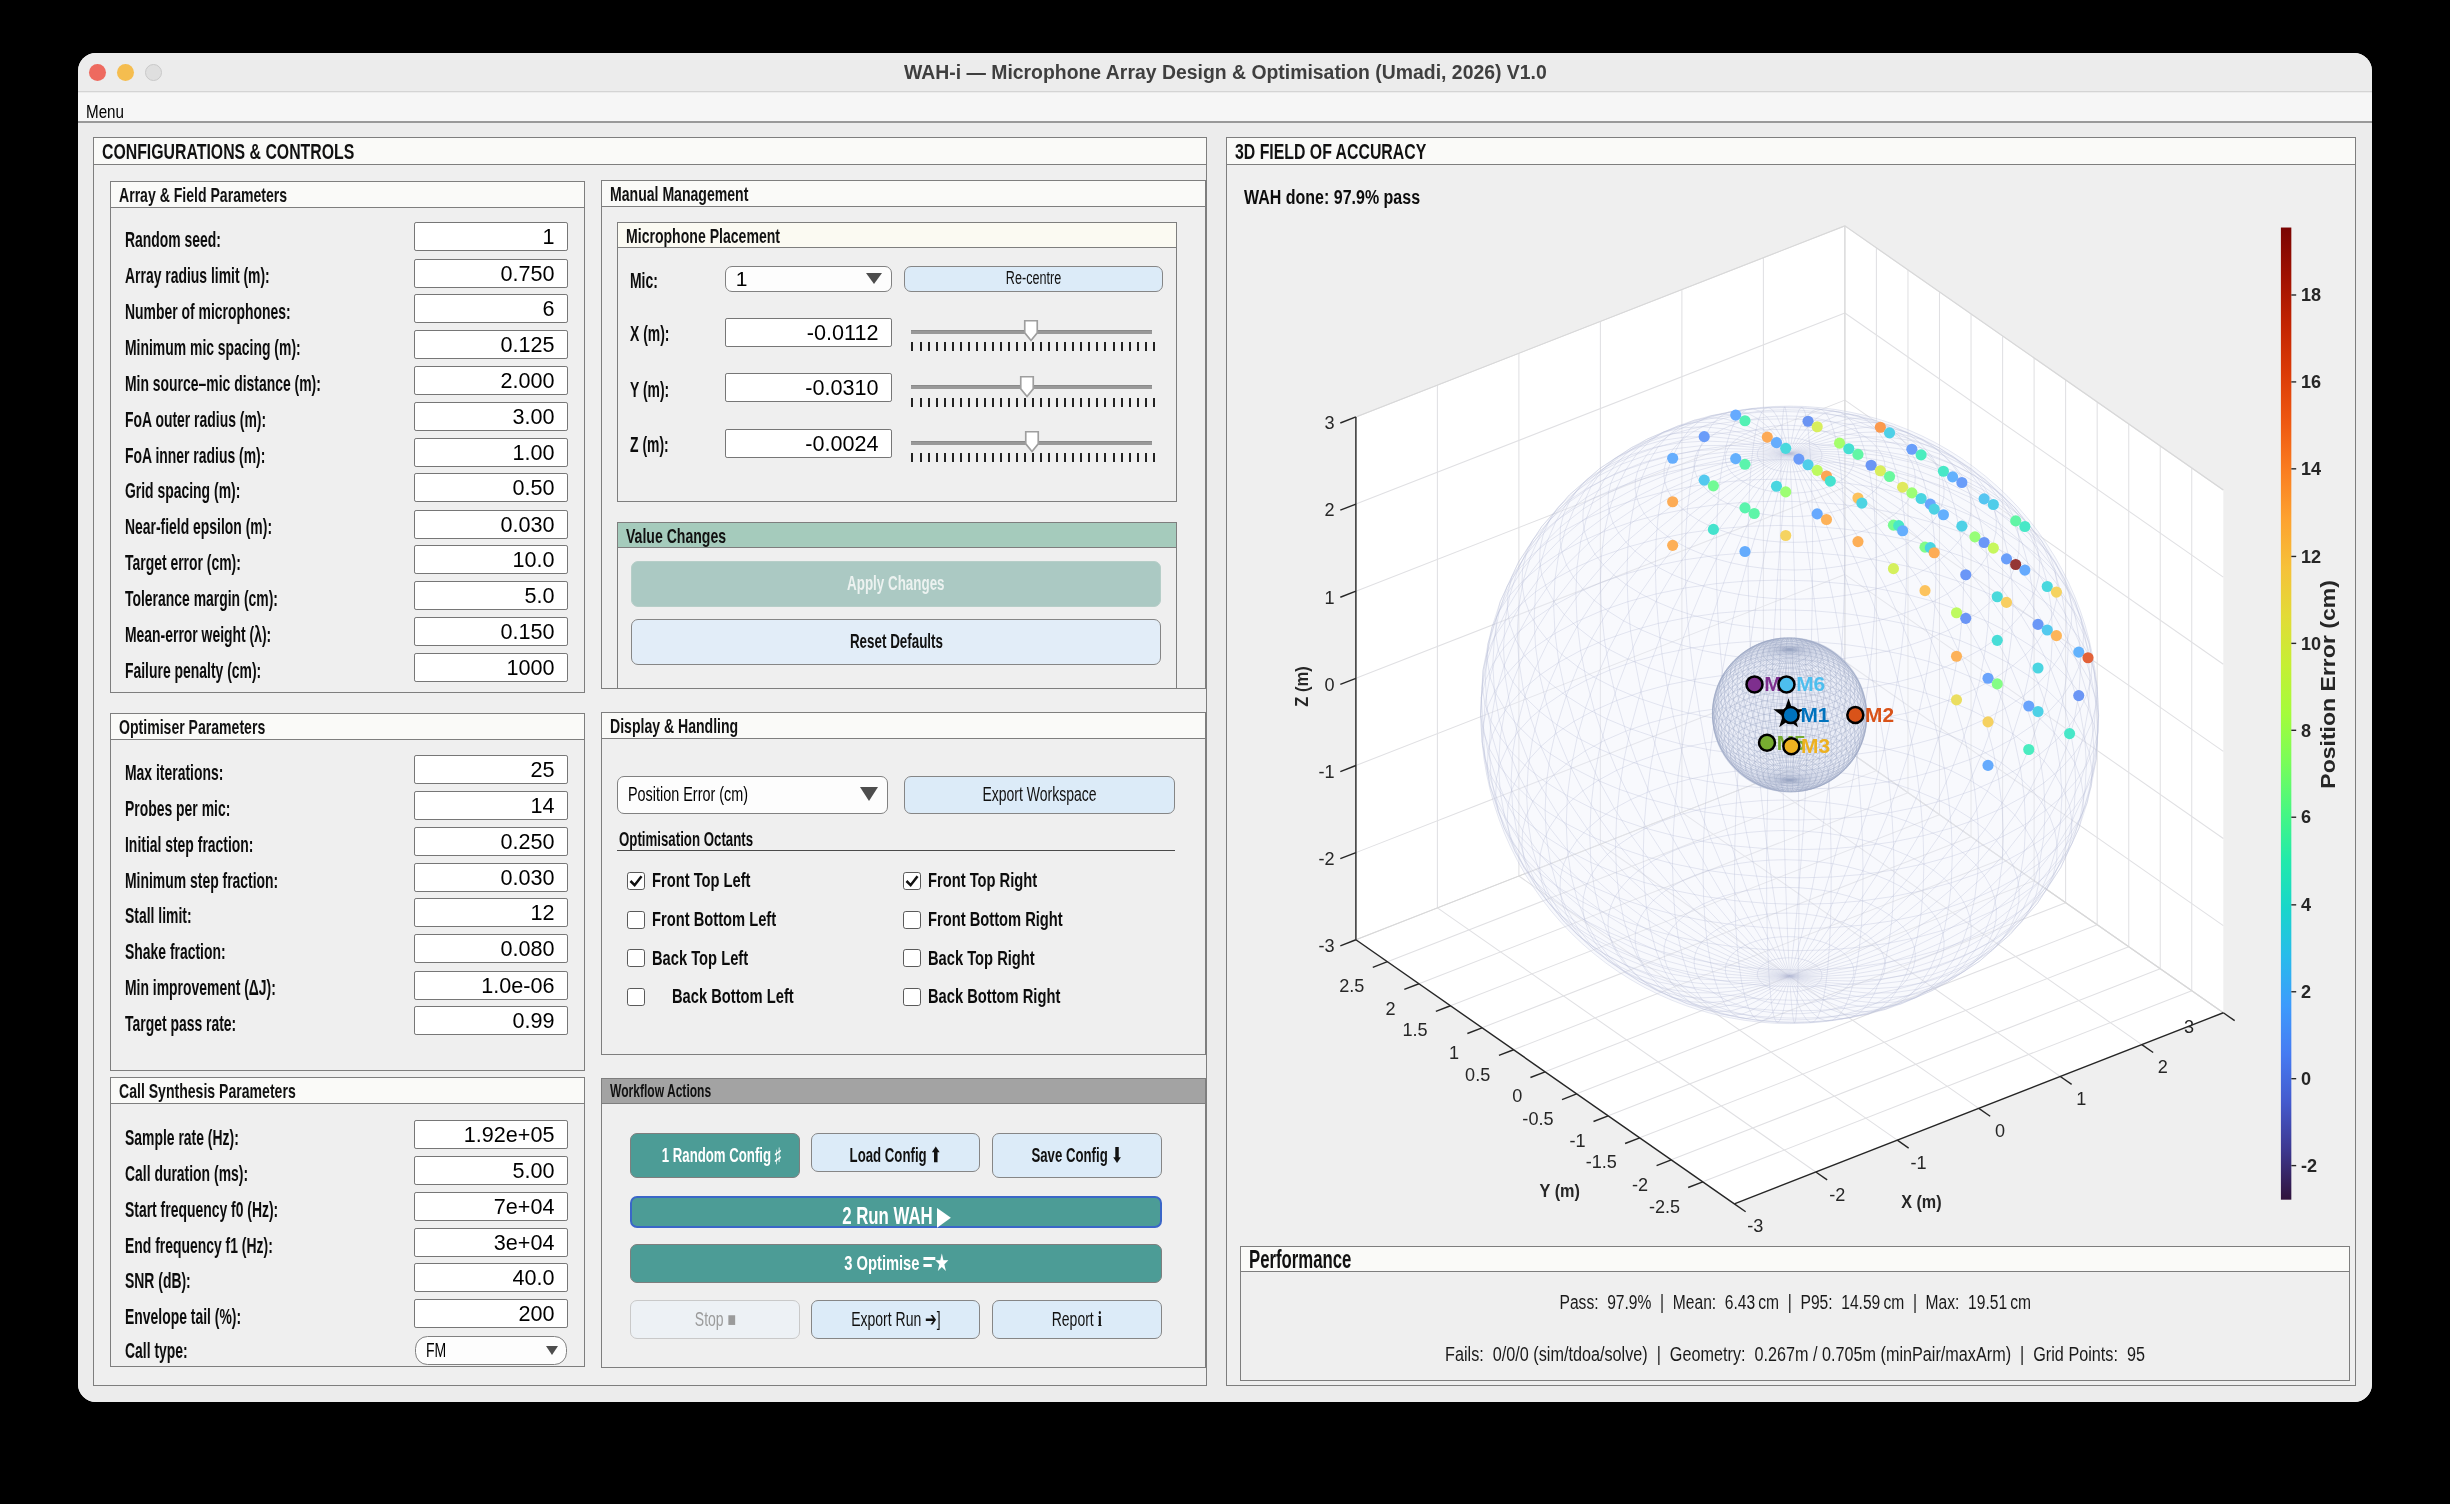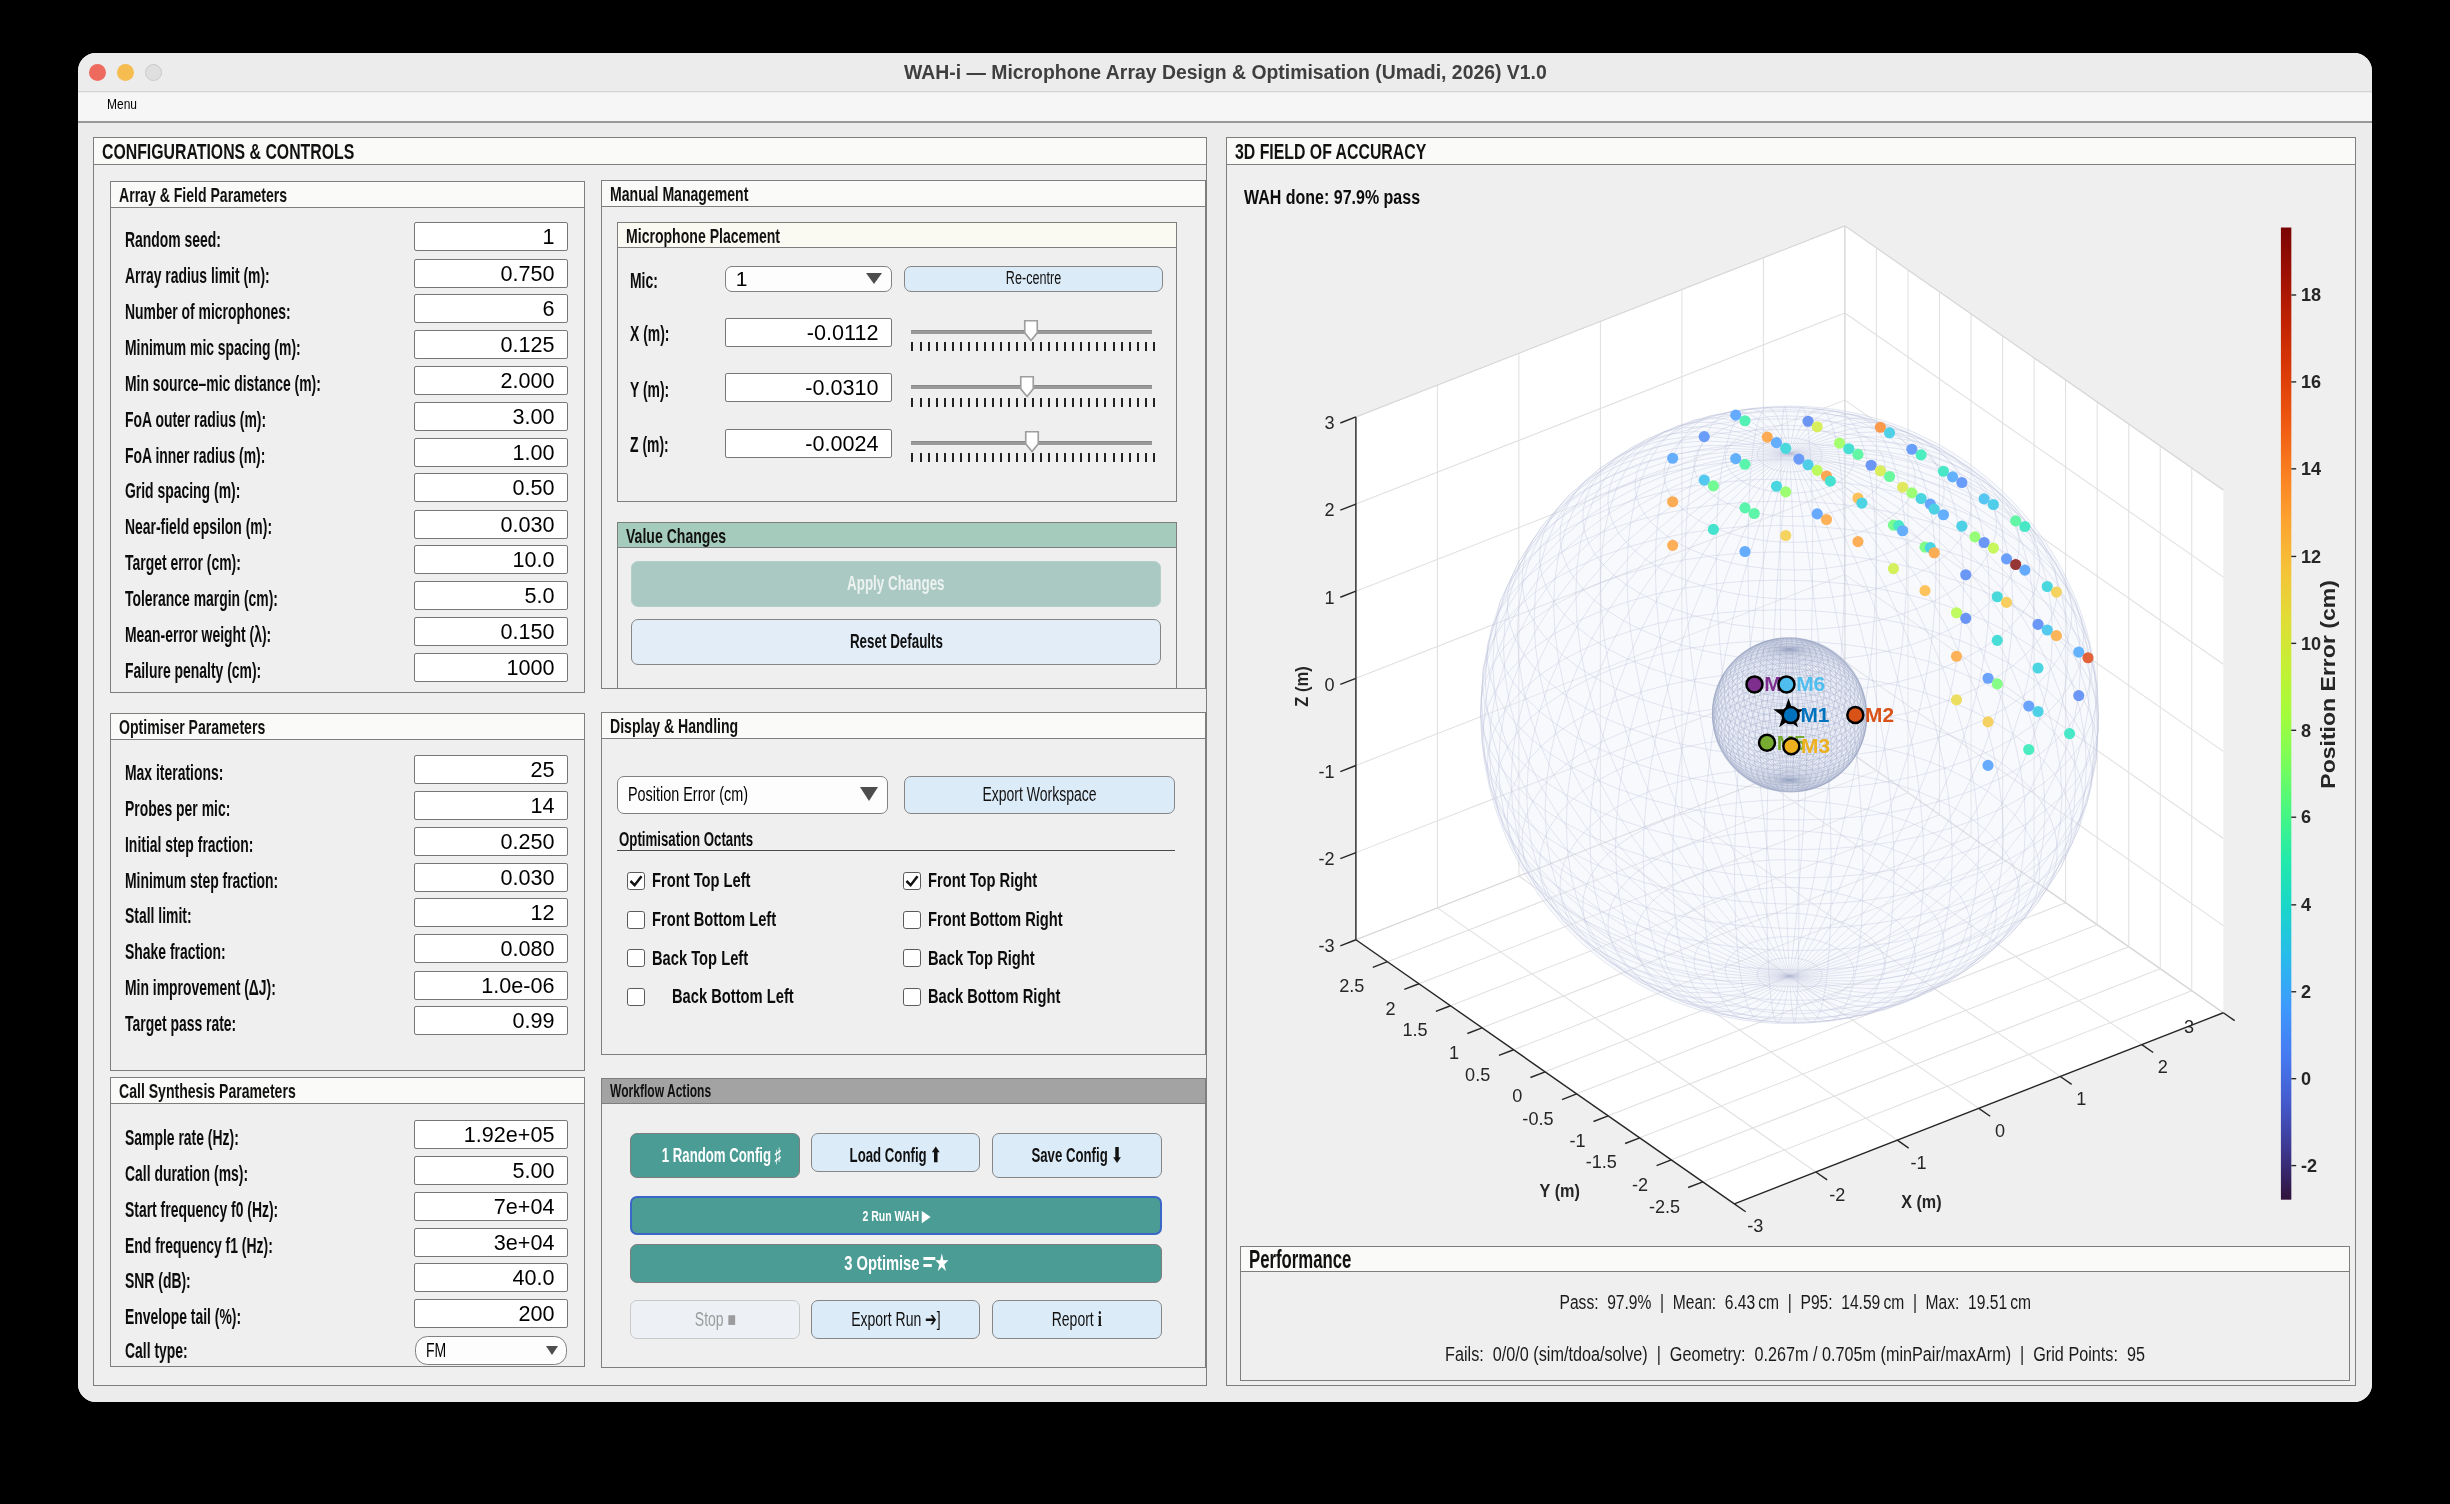--- a/index.html
+++ b/index.html
@@ -4,21 +4,21 @@
 html,body{margin:0;padding:0;background:#000;width:2450px;height:1505px;overflow:hidden;}
 body{opacity:0.999;}
 *{box-sizing:border-box;font-family:"Liberation Sans",sans-serif;-webkit-font-smoothing:antialiased;}
 .abs{position:absolute;}
 .tx{display:inline-block;white-space:nowrap;}
 #win{position:absolute;left:78px;top:53px;width:2294px;height:1349px;background:#ececec;border-radius:18px;overflow:hidden;}
 #titlebar{position:absolute;left:0;top:0;width:100%;height:39px;background:#ececec;border-bottom:1.4px solid #d4d4d4;}
 .tl{position:absolute;top:11px;width:17.4px;height:17.4px;border-radius:50%;}
 #title{position:absolute;width:100%;text-align:center;top:8.3px;font-size:20px;font-weight:bold;color:#3f3f3f;}
 #menubar{position:absolute;left:0;top:40px;width:100%;height:30px;background:#f6f6f6;border-bottom:2.1px solid #999;}
-#menutext{position:absolute;left:8.3px;top:2px;font-size:15px;color:#000;margin-left:21px;}
+#menutext{position:absolute;left:8.3px;top:8px;font-size:19px;color:#000;}
 #content{position:absolute;left:0;top:72px;width:100%;height:1279px;background:#ececec;}
 .panel{position:absolute;border:1.4px solid #7e7e7e;background:#efefef;}
 .ptitle{position:absolute;left:0;top:0;width:100%;border-bottom:1.4px solid #7e7e7e;font-weight:bold;color:#111;padding-left:8.3px;}
 .lbl{position:absolute;font-size:21.6px;font-weight:bold;color:#0c0c0c;white-space:nowrap;}
 .field{position:absolute;background:#fff;border:1.4px solid #767676;border-radius:2.1px;font-size:21.6px;color:#000;text-align:right;padding-right:12.5px;}
 .drop{position:absolute;background:#fdfdfd;border:1.4px solid #818181;border-radius:7px;font-size:20px;color:#000;padding-left:9.7px;}
 .btn{position:absolute;background:#dcebf8;border:1.4px solid #868686;border-radius:7px;font-size:20px;color:#111;text-align:center;}
 .tealbtn{position:absolute;background:#4c9c96;border:1.4px solid #7e7e7e;border-radius:7px;font-size:20px;font-weight:bold;color:#fff;text-align:center;}
 .arrow{position:absolute;width:0;height:0;border-left:9.7px solid transparent;border-right:9.7px solid transparent;border-top:12.5px solid #4d4d4d;}
 .strack{position:absolute;height:3.5px;background:#999;border-top:0.7px solid #8a8a8a;}
@@ -275,21 +275,21 @@
     <div class="cblbl" style="left:652px;top:984px;margin-left:20px;"><span class="tx" style="transform:scaleX(0.7);transform-origin:0 50%;">Back Bottom Left</span></div>
     <div class="cb" style="left:903px;top:988px;"></div>
     <div class="cblbl" style="left:928px;top:984px;"><span class="tx" style="transform:scaleX(0.7);transform-origin:0 50%;">Back Bottom Right</span></div>
 
  <div class="panel" style="left:601px;top:1078px;width:605px;height:290px;">
       <div class="ptitle" style="height:25px;line-height:25px;background:#a3a3a3;font-size:18px;"><span class="tx" style="transform:scaleX(0.67);transform-origin:0 50%;">Workflow Actions</span></div>
     </div>
  <div class="tealbtn" style="left:630px;top:1133px;width:170px;height:45px;line-height:42px;"><span class="tx" style="transform:scaleX(0.66);transform-origin:50% 50%;">1 Random Config ♯</span></div>
  <div class="btn" style="left:811px;top:1133px;width:169px;height:39px;line-height:42px;font-weight:bold;"><span class="tx" style="transform:scaleX(0.66);transform-origin:50% 50%;">Load Config ⬆</span></div>
  <div class="btn" style="left:992px;top:1133px;width:170px;height:45px;line-height:42px;font-weight:bold;"><span class="tx" style="transform:scaleX(0.66);transform-origin:50% 50%;">Save Config ⬇</span></div>
- <div class="tealbtn" style="left:630px;top:1196px;width:532px;height:39px;line-height:35px;border:2.1px solid #3a66c8;font-size:15px;"><span class="tx" style="transform:scaleX(0.7);transform-origin:50% 50%;">2 Run WAH ▶</span></div>
+ <div class="tealbtn" style="left:630px;top:1196px;width:532px;height:32px;line-height:35px;border:2.1px solid #3a66c8;font-size:24px;"><span class="tx" style="transform:scaleX(0.7);transform-origin:50% 50%;">2 Run WAH ▶</span></div>
  <div class="tealbtn" style="left:630px;top:1244px;width:532px;height:39px;line-height:36px;font-size:21px;"><span class="tx" style="transform:scaleX(0.7);transform-origin:50% 50%;">3 Optimise <span style="display:inline-block;vertical-align:2.8px;"><span style="display:block;width:16.7px;height:3.5px;background:#fff;margin-bottom:3.5px;"></span><span style="display:block;width:11.8px;height:3.5px;background:#fff;"></span></span>★</span></div>
  <div class="btn" style="left:630px;top:1300px;width:170px;height:39px;line-height:36px;background:#edf1f5;border-color:#c9c9c9;color:#9b9b9b;"><span class="tx" style="transform:scaleX(0.7);transform-origin:50% 50%;">Stop ■</span></div>
  <div class="btn" style="left:811px;top:1300px;width:169px;height:39px;line-height:36px;"><span class="tx" style="transform:scaleX(0.7);transform-origin:50% 50%;">Export Run ➔]</span></div>
  <div class="btn" style="left:992px;top:1300px;width:170px;height:39px;line-height:36px;"><span class="tx" style="transform:scaleX(0.7);transform-origin:50% 50%;">Report <b style="font-family:&quot;Liberation Serif&quot;,serif;font-size:21px;">i</b></span></div>
 
  <div class="lbl" style="left:1244px;top:186px;font-size:20px;"><span class="tx" style="transform:scaleX(0.8);transform-origin:0 50%;">WAH done: 97.9% pass</span></div>
  <svg class="abs" style="left:1226px;top:167px;" width="1130" height="1080" viewBox="1763 240 1625 1553">
 <polygon points="2494.0,1731.0 3197.2,1456.2 2653.0,1076.4 1949.8,1351.2" fill="#ffffff"></polygon>
 <polygon points="1949.8,1351.2 2653.0,1076.4 2653.0,324.6 1949.8,599.4" fill="#ffffff"></polygon>
 <polygon points="3197.2,1456.2 2653.0,1076.4 2653.0,324.6 3197.2,704.4" fill="#ffffff"></polygon>

